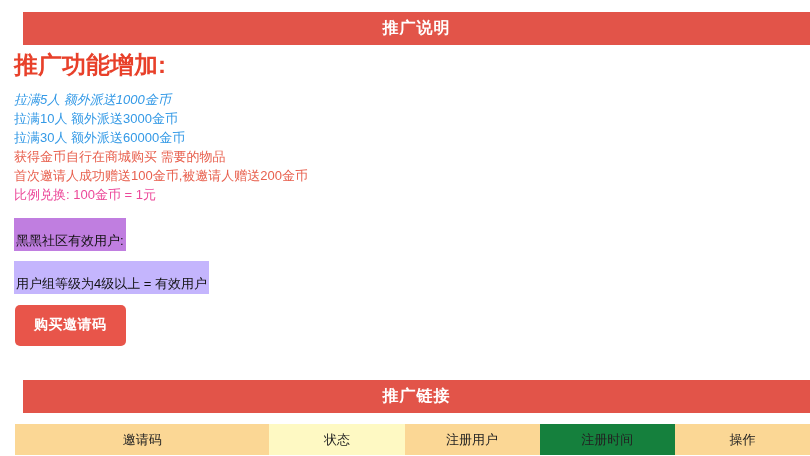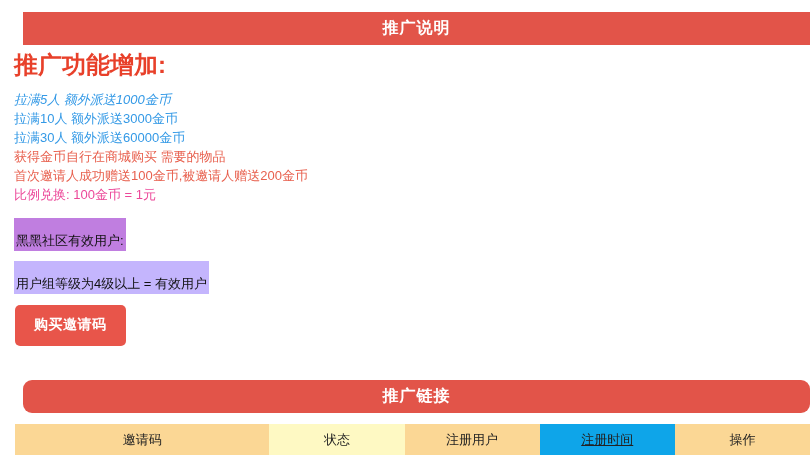--- a/index.html
+++ b/index.html
@@ -157,31 +157,31 @@
     <div class="spacer-xs"></div>
 
     <div>
       <span class="hl" style="background: #c4b5fd; color: rgb(17, 17, 17);">用户组等级为4级以上 = 有效用户</span>
     </div>
 
   </div>
 
   <button class="btn-buy" style="background: rgb(232, 85, 74);">购买邀请码</button>
 
-  <div class="section-bar" id="bar-promo-link" style="background: rgb(226, 84, 73); border-radius: 9px;">
+  <div class="section-bar" id="bar-promo-link" style="background: rgb(226, 84, 73);">
     <span>推广链接</span>
   </div>
 
   <table class="promo-table">
     <thead>
       <tr>
         <th class="col-code" style="background: rgb(251, 215, 149);">邀请码</th>
         <th class="col-status" style="background: #fef9c3;">状态</th>
         <th class="col-user" style="background: rgb(251, 215, 149); font-family: Liberation Serif, serif;">注册用户</th>
-        <th class="col-time" style="background: #0ea5e9; text-decoration: underline;">注册时间</th>
+        <th class="col-time" style="background: #15803d;">注册时间</th>
         <th class="col-action" style="background: rgb(251, 215, 149);">操作</th>
       </tr>
     </thead>
     <tbody>
       <tr>
         <td></td>
         <td></td>
         <td></td>
         <td></td>
         <td>

